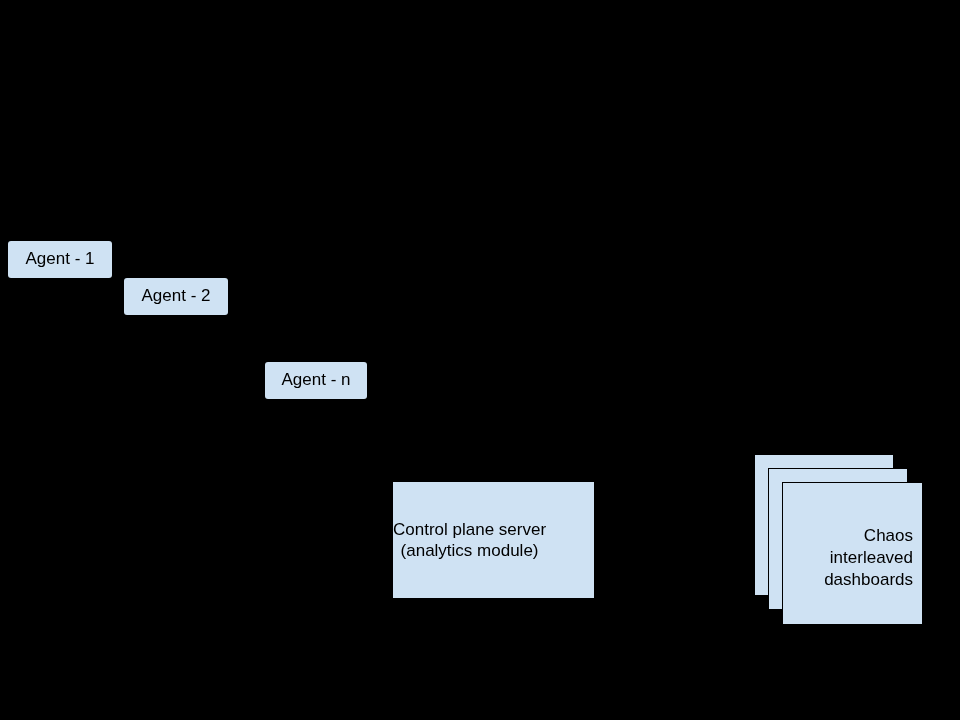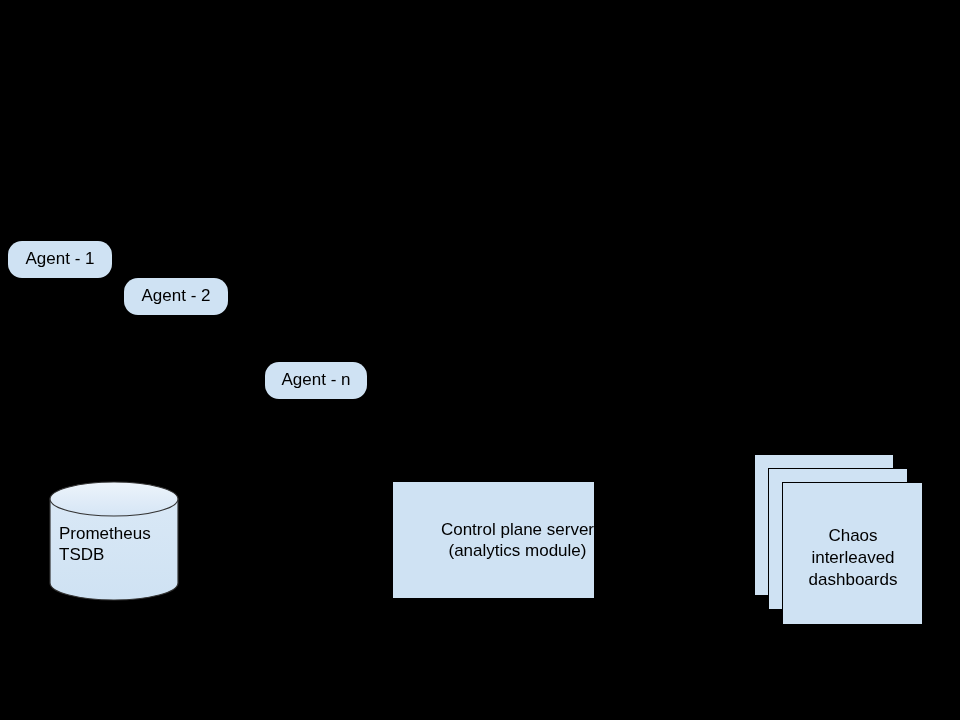--- a/index.html
+++ b/index.html
@@ -21,21 +21,21 @@
     top: 0;
     width: 960px;
     height: 720px;
     background: #000000;
   }
 
   
   .agent-node {
     position: absolute;
     background: #cfe2f3;
-    border-radius: 14px;
+    border-radius: 3px;
     box-sizing: border-box;
     display: flex;
     align-items: center;
     justify-content: center;
     color: #000000;
     font-size: 17px;
     line-height: 1.1;
     white-space: nowrap;
   }
   #agent-1 { left: 8px;   top: 241px; width: 104px; height: 37px; }
@@ -72,21 +72,21 @@
   #control-plane-server {
     position: absolute;
     left: 393px;
     top: 482px;
     width: 201px;
     height: 116px;
     background: #cfe2f3;
     box-sizing: border-box;
     display: flex;
     align-items: center;
-    justify-content: flex-end;
+    justify-content: flex-start;
     text-align: center;
     color: #000000;
     font-size: 17px;
     line-height: 21px;
     white-space: pre-line;
   }
 
   
   #dashboards-stack {
     position: absolute;
@@ -105,21 +105,21 @@
   #dash-sheet-mid   { left: 14px; top: 14px; width: 140px; height: 142px; }
   #dash-sheet-front { left: 28px; top: 28px; width: 141px; height: 143px; }
   #dashboards-label {
     position: absolute;
     left: 39px;
     top: 71px;
     width: 120px;
     color: #000000;
     font-size: 17px;
     line-height: 22px;
-    text-align: center;
+    text-align: right;
     white-space: pre-line;
   }
 
   
   #arrow-to-dashboards {
     position: absolute;
     left: 744px;
     top: 525px;
     width: 26px;
     height: 24px;
@@ -135,38 +135,20 @@
   </div>
 
   <div class="agent-node" id="agent-2">
     <span>Agent - 2</span>
   </div>
 
   <div class="agent-node" id="agent-n">
     <span>Agent - n</span>
   </div>
 
-  <div id="prometheus-tsdb">
-    <svg width="130" height="120" viewBox="0 0 130 120">
-      <defs>
-        <linearGradient id="cylBodyGrad" x1="0" y1="0" x2="0" y2="1">
-          <stop offset="0%" stop-color="#d9e8f6"></stop>
-          <stop offset="100%" stop-color="#cfe2f3"></stop>
-        </linearGradient>
-        <linearGradient id="cylTopGrad" x1="0" y1="0" x2="0" y2="1">
-          <stop offset="0%" stop-color="#edf4fb"></stop>
-          <stop offset="100%" stop-color="#d5e5f5"></stop>
-        </linearGradient>
-      </defs>
-      <path d="M1,18 L1,102 A64,17 0 0 0 129,102 L129,18 Z" fill="url(#cylBodyGrad)" stroke="#333333" stroke-width="1.2"></path>
-      <ellipse cx="65" cy="18" rx="64" ry="17" fill="url(#cylTopGrad)" stroke="#333333" stroke-width="1.2"></ellipse>
-    </svg>
-    <div class="cyl-label">Prometheus
-TSDB</div>
-  </div>
 
   <div id="control-plane-server">
     <span>Control plane server
 (analytics module)</span>
   </div>
 
   <div id="arrow-to-dashboards">
     <svg width="26" height="24" viewBox="0 0 26 24">
       <polygon points="6,2 22,11 6,20" fill="#000000" stroke="#000000" stroke-width="1"></polygon>
     </svg>

